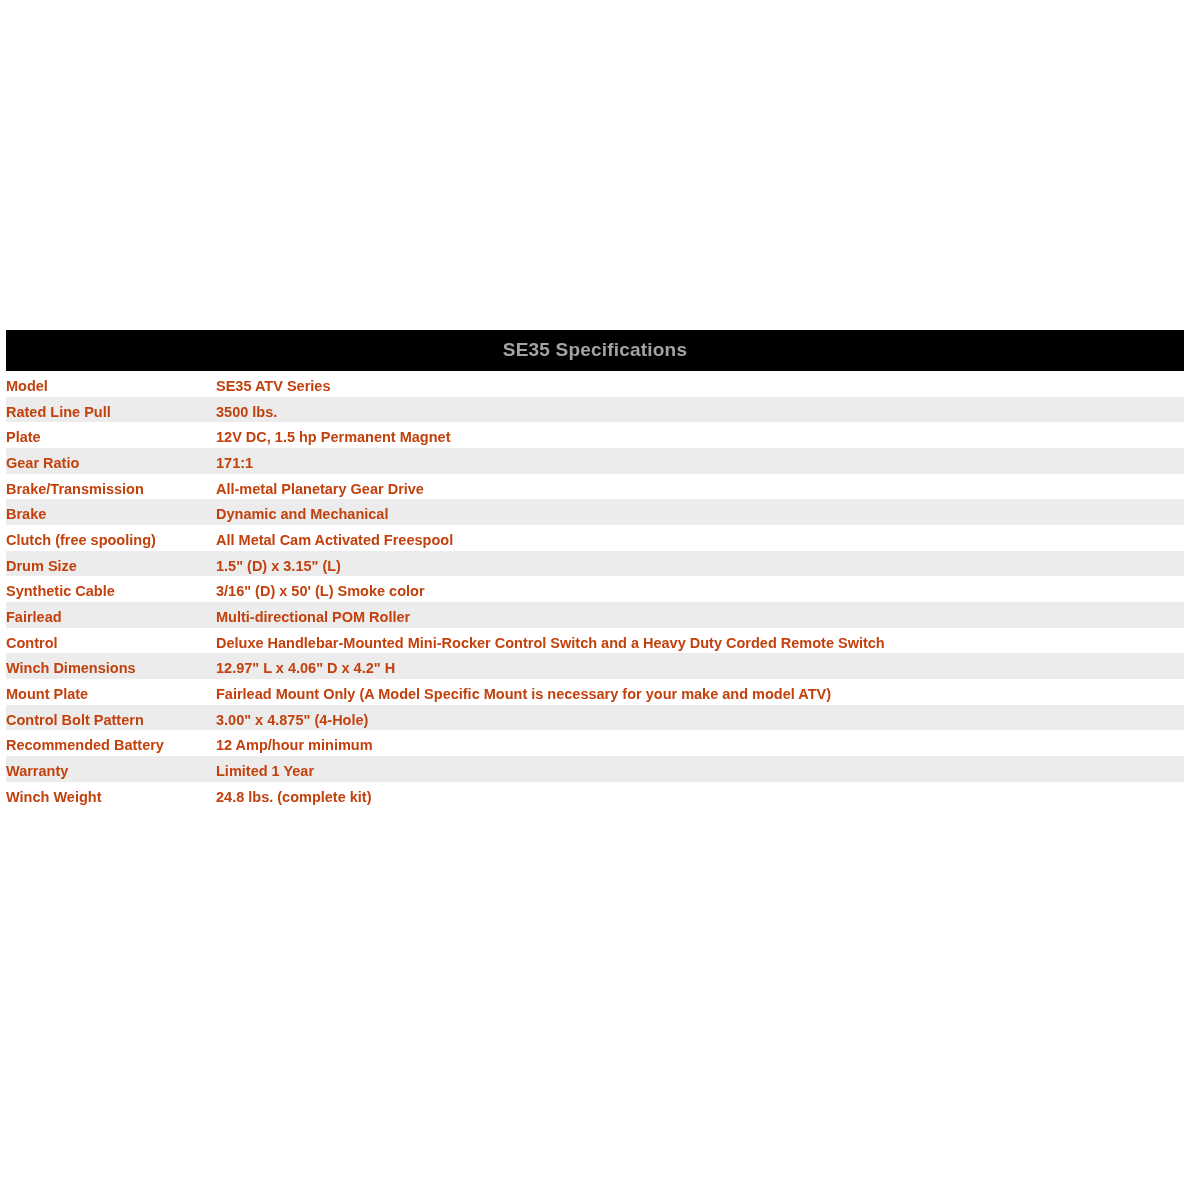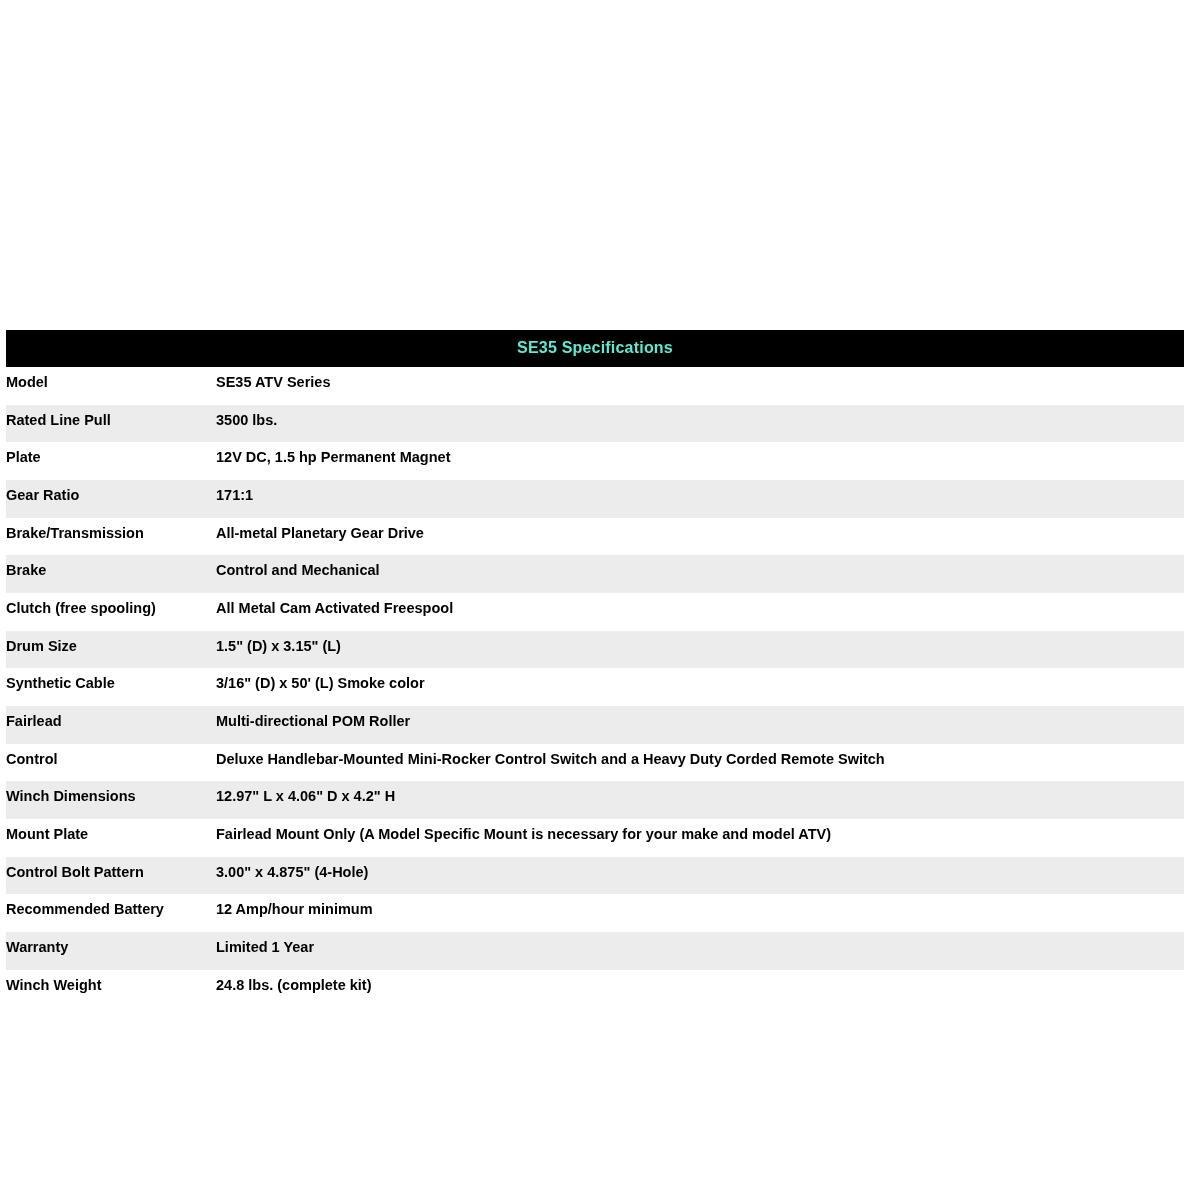--- a/index.html
+++ b/index.html
@@ -26,32 +26,32 @@
     width: 1178px;
   }
   table.spec-table {
     width: 100%;
     border-collapse: collapse;
     table-layout: fixed;
   }
   table.spec-table caption {
     caption-side: top;
     background: #000000;
-    color: #5eead4;
-    font-size: 16px;
+    color: #a3a3a3;
+    font-size: 19px;
     font-weight: bold;
     text-align: center;
     padding: 9px 0 10px 0;
     letter-spacing: 0.2px;
   }
   table.spec-table td {
     font-size: 14.5px;
-    color: #000000;
+    color: #c2410c;
     font-weight: bold;
-    padding: 7px 0 14px 0;
+    padding: 7px 0 2px 0;
     vertical-align: top;
     line-height: 1.15;
     border: none;
   }
   td.label-cell {
     width: 210px;
     padding-left: 6px;
     box-sizing: border-box;
   }
   td.value-cell {
@@ -88,21 +88,21 @@
           <tr class="row-even">
             <td class="label-cell">Gear Ratio</td>
             <td class="value-cell">171:1</td>
           </tr>
           <tr class="row-odd">
             <td class="label-cell">Brake/Transmission</td>
             <td class="value-cell">All-metal Planetary Gear Drive</td>
           </tr>
           <tr class="row-even">
             <td class="label-cell">Brake</td>
-            <td class="value-cell">Control and Mechanical</td>
+            <td class="value-cell">Dynamic and Mechanical</td>
           </tr>
           <tr class="row-odd">
             <td class="label-cell">Clutch (free spooling)</td>
             <td class="value-cell">All Metal Cam Activated Freespool</td>
           </tr>
           <tr class="row-even">
             <td class="label-cell">Drum Size</td>
             <td class="value-cell">1.5" (D) x 3.15" (L)</td>
           </tr>
           <tr class="row-odd">

